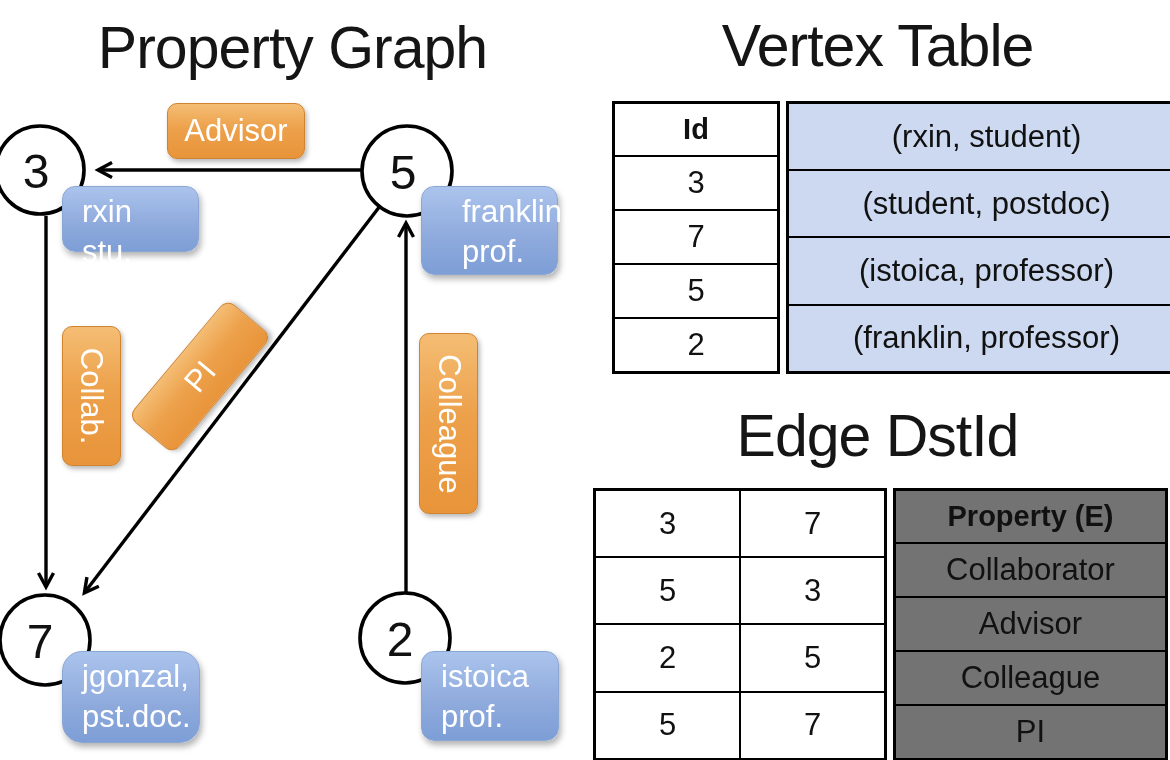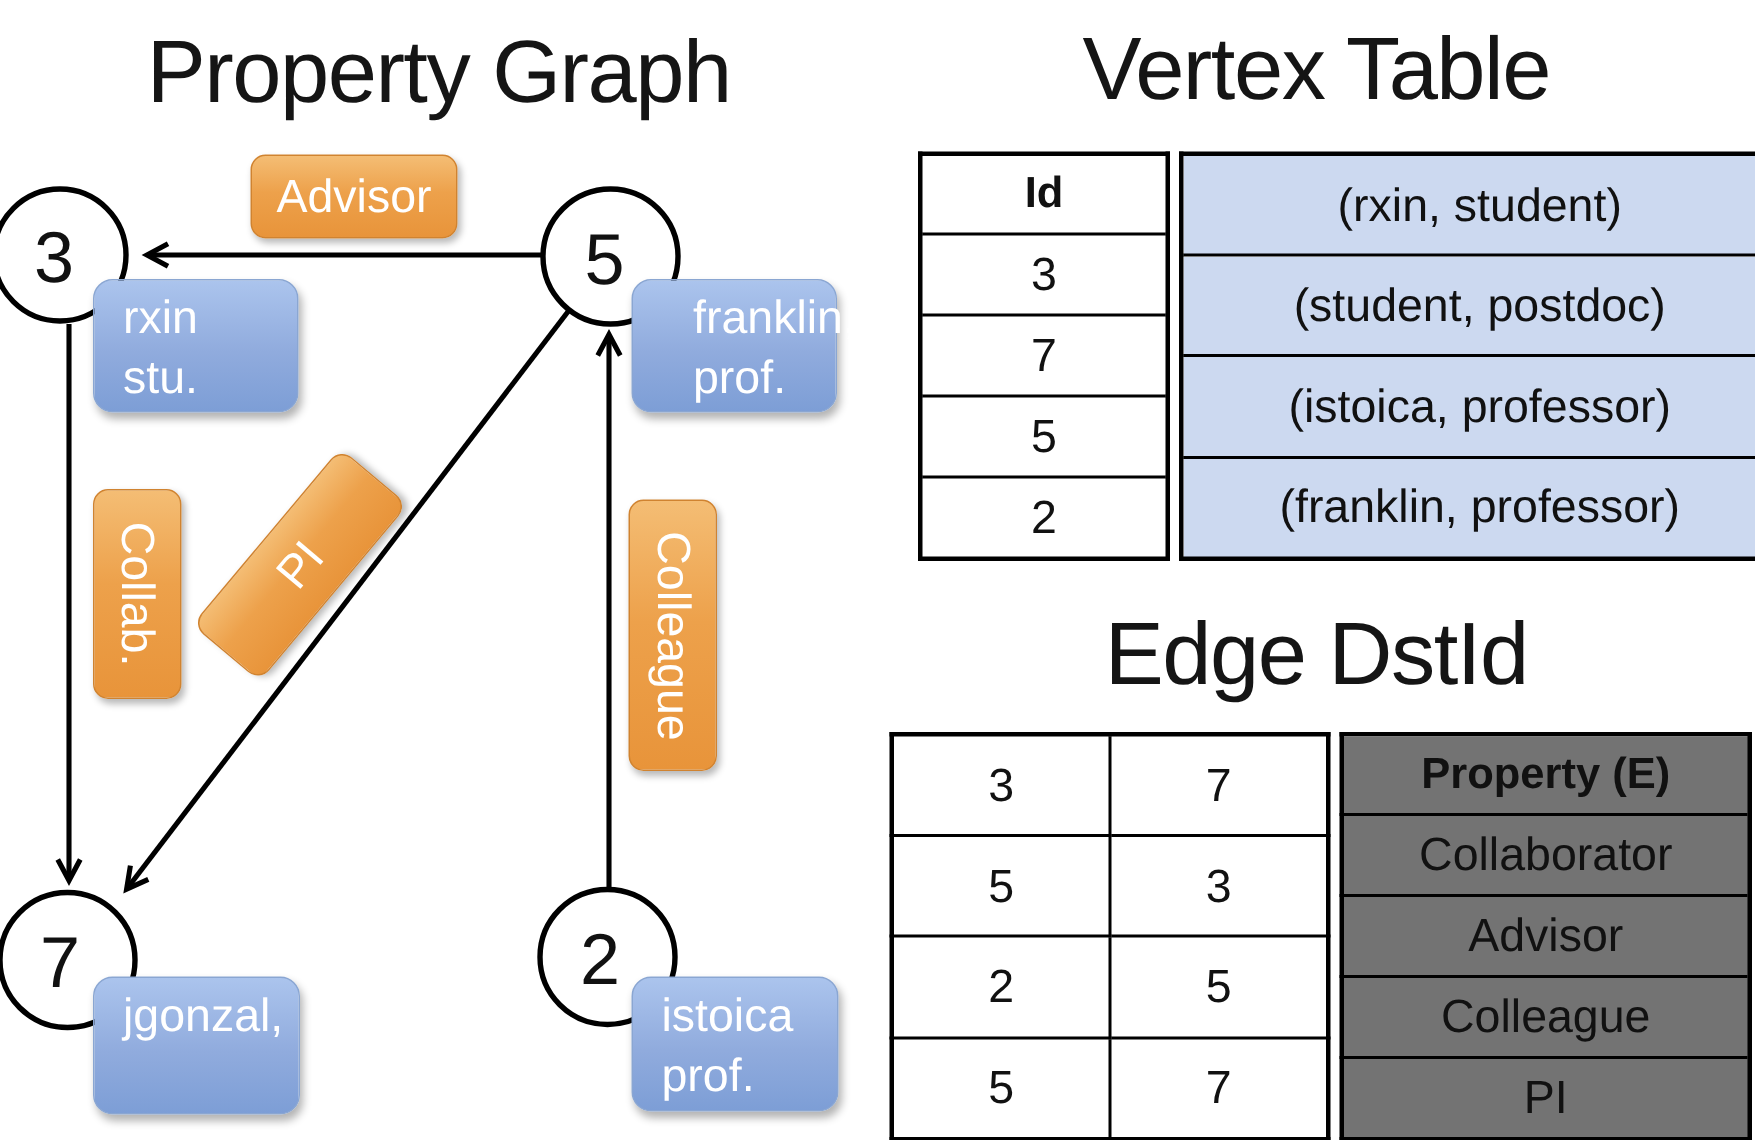--- a/index.html
+++ b/index.html
@@ -75,30 +75,31 @@
   <div class="obox vlabel" style="left:62px;top:326px;width:57px;height:138px;">
     <span>Collab.</span>
   </div>
   <div class="obox" style="left:123px;top:347px;width:152px;height:57px;transform:rotate(-50deg);">
     <span>PI</span>
   </div>
   <div class="obox vlabel" style="left:419px;top:333px;width:57px;height:179px;">
     <span>Colleague</span>
   </div>
 
-  <div class="bbox" style="left:62px;top:186px;width:137px;height:89px;">
+  <div class="bbox" style="left:62px;top:186px;width:137px;height:66px;">
     <div>rxin</div>
     <div>stu.</div>
   </div>
   <div class="bbox" style="left:421px;top:186px;width:137px;height:89px;padding-left:40px;">
     <div>franklin,</div>
     <div>prof.</div>
   </div>
-  <div class="bbox" style="left:62px;top:651px;width:138px;height:92px;">
+  <div class="bbox" style="left:62px;top:651px;width:138px;height:92px;border-radius:20px;">
     <div>jgonzal,</div>
+    <div>pst.doc.</div>
   </div>
   <div class="bbox" style="left:421px;top:651px;width:138px;height:90px;">
     <div>istoica</div>
     <div>prof.</div>
   </div>
 </section>
 
 <section class="panel" id="tables-panel">
   <h1 class="big-title" style="top:12px;">Vertex Table</h1>
 

